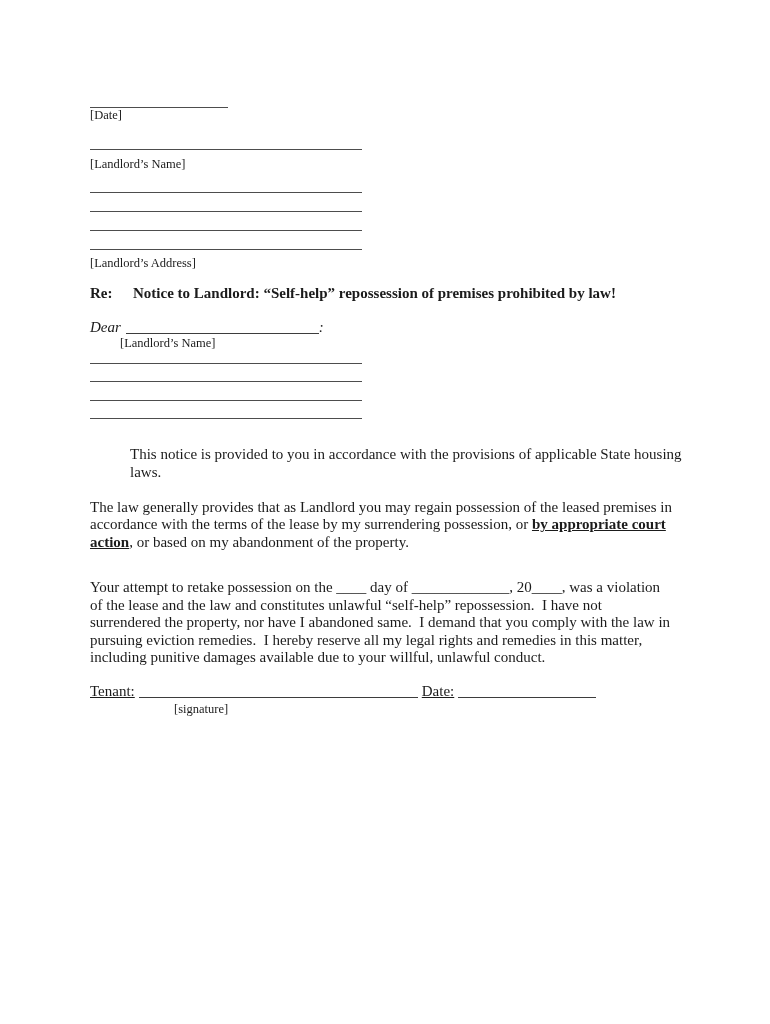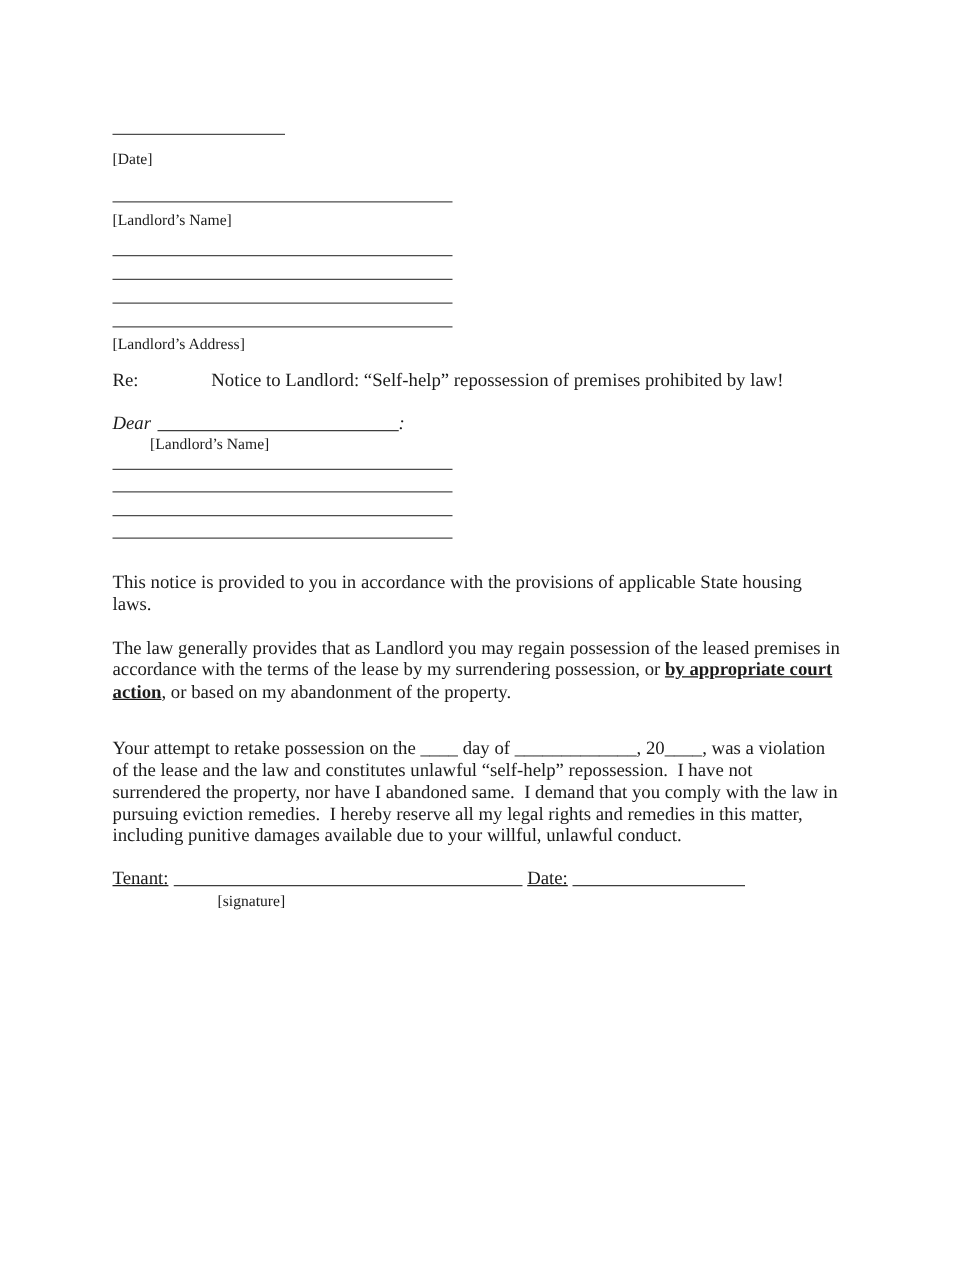--- a/index.html
+++ b/index.html
@@ -28,21 +28,21 @@
     height: 0;
     border-bottom: 1.4px solid #4d4d4d;
   }
   .blank-line--short { width: 138px; }
 
   
   .sm   { font-size: 12.5px; line-height: 15px; }
   .body-text { font-size: 15px; line-height: 17.5px; }
   .para { white-space: pre-wrap; max-width: 645px; }
 
-  .re-row { display: flex; font-weight: normal; font-size: 15px; line-height: 18px; gap: 36px; }
+  .re-row { display: flex; font-weight: bold; font-size: 15px; line-height: 18px; }
   .re-prefix { width: 43px; flex: 0 0 43px; }
 
   .dear-line { font-size: 15px; line-height: 17px; font-style: italic; }
   .inline-blank {
     display: inline-block;
     height: 12px;
     border-bottom: 1.4px solid #3d3d3d;
     vertical-align: -2px;
   }
   .blank-dear   { width: 193px; margin-left: 5px; }
@@ -50,33 +50,33 @@
   .blank-date   { width: 138px; margin-left: 4px; }
   .date-lbl     { margin-left: 4px; }
 
   .emph { font-weight: bold; text-decoration: underline; }
 
   .indent-30 { margin-left: 30px; }
   .indent-48 { margin-left: 48px; }
 
   
   .m-date       { margin-top: 107px; }
-  .m-date-label { margin-top: 12px; }
+  .m-date-label { margin-top: 0; }
   .m-lname      { margin-top: 25.5px; }
   .m-lbl        { margin-top: 7px; }
   .m-addr1      { margin-top: 20px; }
   .m-addr       { margin-top: 18px; }
   .m-addr-label { margin-top: 6px; }
   .m-re         { margin-top: 13px; }
   .m-dear       { margin-top: 17.5px; }
   .m-intro      { margin-top: 15.5px; }
   .m-prem1      { margin-top: 11.5px; }
   .m-prem       { margin-top: 17.5px; }
   .m-prem-label { margin-top: 6px; }
-  .m-p1         { margin-top: 27px; }
+  .m-p1         { margin-top: 27px; margin-left: 40px; }
   .m-p2         { margin-top: 17.5px; }
   .m-p3         { margin-top: 28px; }
   .m-sin        { margin-top: 16.5px; }
   .m-sig-row    { margin-top: 16.5px; text-decoration: underline; }
   .m-sig-label  { margin-top: 1.5px; padding-left: 36px; }
 </style>
 </head>
 <body>
 
 <div class="page">

